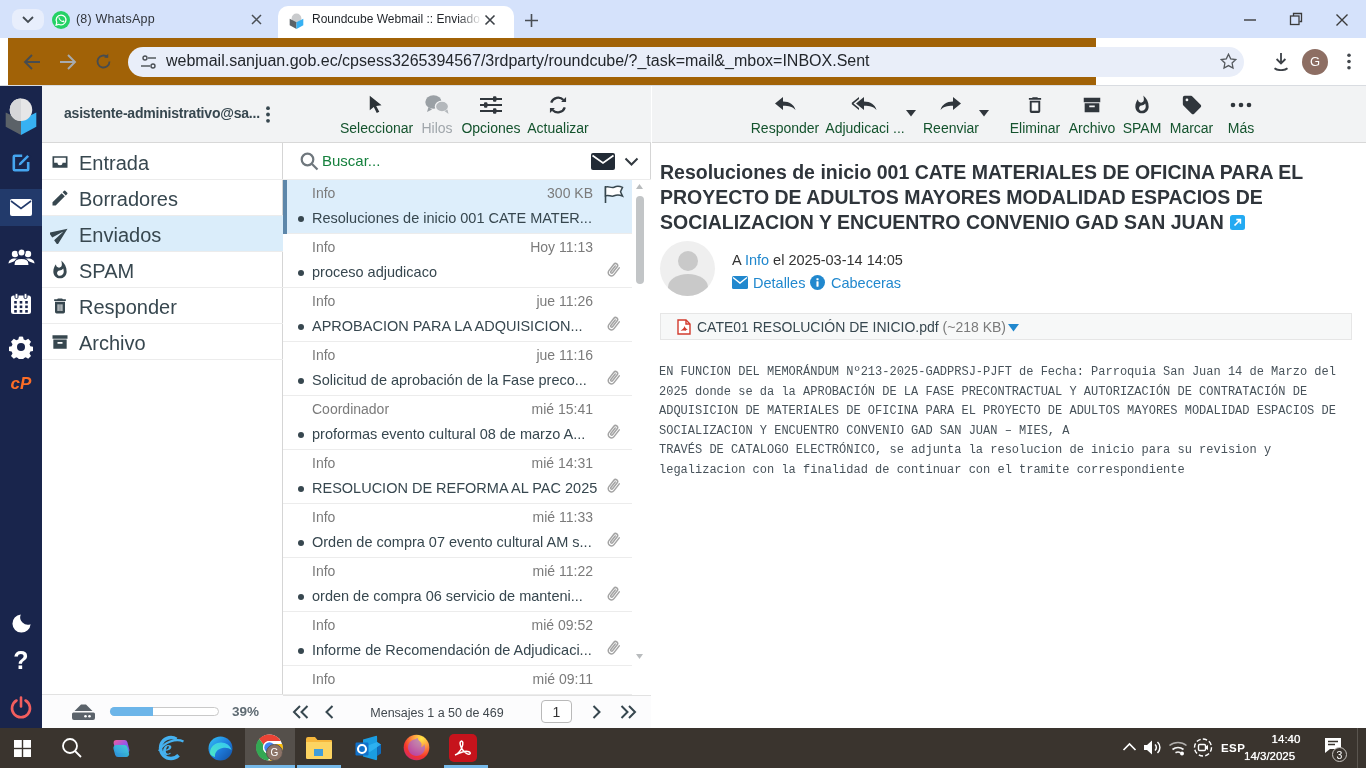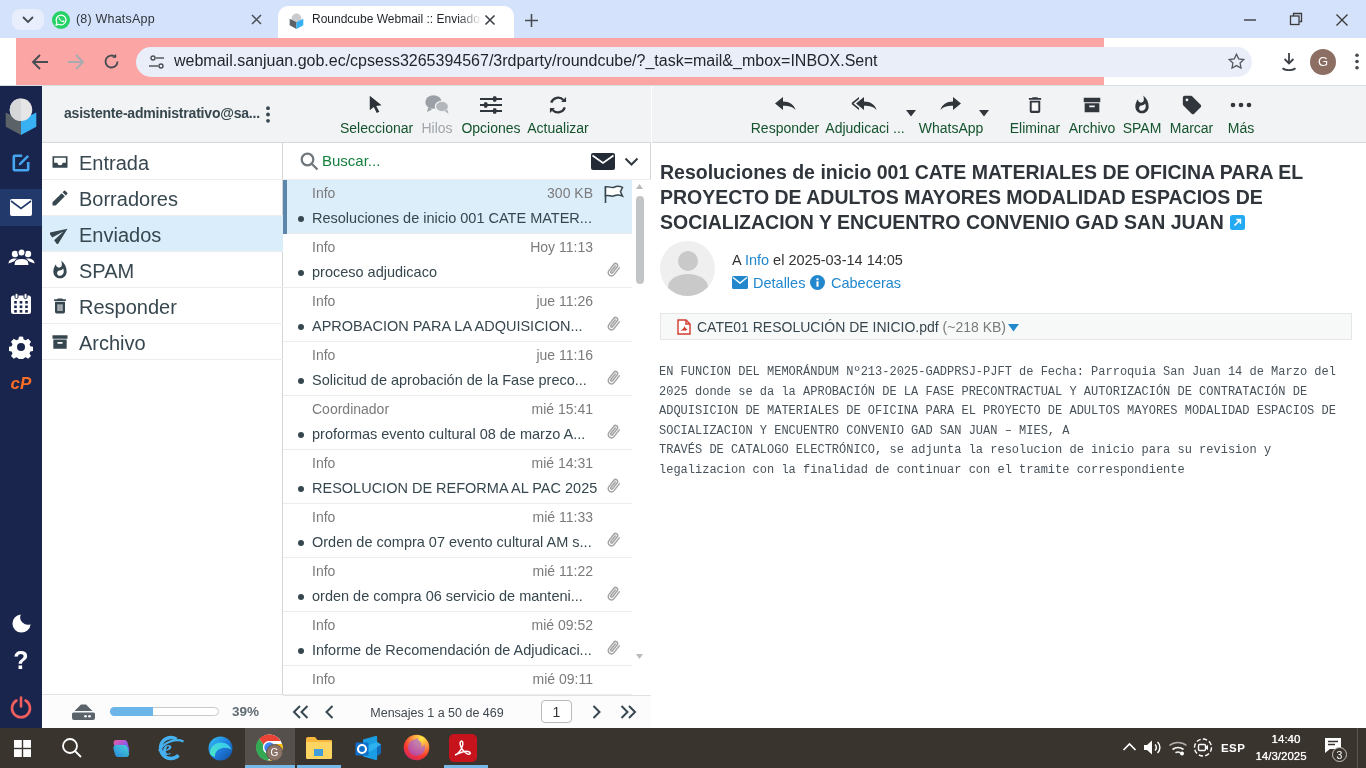--- a/index.html
+++ b/index.html
@@ -1,20 +1,20 @@
 <!DOCTYPE html>
 <html><head><meta charset="utf-8">
 <style>
   * { margin:0; padding:0; box-sizing:border-box; -webkit-font-smoothing:antialiased; }
   html,body { width:1366px; height:768px; overflow:hidden; font-family:"Liberation Sans", sans-serif; }
   .abs { position:absolute; }
   #stage { position:relative; width:1366px; height:768px; background:#fff; }
   
   #tabbar { position:absolute; left:0; top:0; width:1366px; height:38px; background:#d5e2fb; }
-  #toolbar { position:absolute; left:16px; top:38px; width:1088px; height:48px; background:#fca5a5; }
+  #toolbar { position:absolute; left:8px; top:38px; width:1088px; height:48px; background:#a16207; }
   .tab-active { position:absolute; left:278px; top:6px; width:236px; height:32px; background:#fff; border-radius:10px 10px 0 0; }
   .urlpill { position:absolute; left:120px; top:9px; width:1116px; height:30px; border-radius:15px; background:#e9eef9; }
   
   #app { position:absolute; left:0; top:85px; width:1366px; height:643px; background:#fff; border-top:1px solid #d9dce1; }
   #sidebar { position:absolute; left:0; top:0; width:42px; height:642px; background:#19254c; }
   #folders { position:absolute; left:42px; top:0; width:241px; height:642px; background:#fff; border-right:1px solid #d5d5d5; }
   #listpane { position:absolute; left:283px; top:0; width:368px; height:642px; background:#fff; border-right:1px solid #d5d5d5; }
   #mailpane { position:absolute; left:652px; top:0; width:714px; height:642px; background:#fff; }
   .topstrip { background:#f2f3f4; border-bottom:1px solid #d8d8d8; }
   .frow { position:absolute; left:0; width:241px; height:36px; border-bottom:1px solid #ececec; }
@@ -419,21 +419,21 @@
             </svg>
             <div class="lbl">Adjudicaci ...</div>
           </div>
  <svg class="abs" style="left:254px;top:24px;" width="10" height="7" viewBox="0 0 10 7">
             <path d="M0 0h10L5 6.5z" fill="#30363c"></path>
           </svg>
  <div class="tbtn" style="left:264px;width:70px;">
             <svg width="24" height="21" viewBox="0 0 24 21">
               <path fill="#30363c" d="M14 1v4.5C7.5 5.5 3 8.5 1.5 14 4.1 11.1 7.9 9.8 14 9.8V14l8-6.5z" transform="translate(0,2)"></path>
             </svg>
-            <div class="lbl">WhatsApp</div>
+            <div class="lbl">Reenviar</div>
           </div>
  <svg class="abs" style="left:327px;top:24px;" width="10" height="7" viewBox="0 0 10 7">
             <path d="M0 0h10L5 6.5z" fill="#30363c"></path>
           </svg>
  <div class="tbtn" style="left:349px;width:68px;">
             <svg width="21" height="22" viewBox="0 0 24 24">
               <path fill="#30363c" d="M6 19a2 2 0 0 0 2 2h8a2 2 0 0 0 2-2V7H6zm2.2-9.8h7.6v9.3H8.2zM15.5 4l-1-1h-5l-1 1H5v2h14V4z"></path>
               <path stroke="#fff" d="M10.3 10.5v7M12 10.5v7M13.7 10.5v7" stroke-width="1.1"></path>
             </svg>
             <div class="lbl">Eliminar</div>
@@ -614,21 +614,21 @@
         <path d="M0 0" stroke="none"></path>
         <g transform="rotate(18 10 10)"></g>
       </svg>
  <svg class="abs" style="left:1193px;top:10px;" width="20" height="19" viewBox="0 0 20 19">
         <circle cx="10" cy="9.5" r="8.5" stroke="#fff" stroke-width="1.4" fill="none" stroke-dasharray="4.4 2.2"></circle>
         <rect x="5.5" y="6.5" width="7" height="6" rx="1.2" fill="none" stroke="#fff" stroke-width="1.4"></rect>
         <path d="M12.5 8.5l2.5-1.5v5l-2.5-1.5" fill="#fff"></path>
       </svg>
  <div class="abs" style="left:1221px;top:14px;font-size:11.5px;font-weight:bold;letter-spacing:0.4px;color:#fff;">ESP</div>
  <div class="abs" style="left:1255px;top:5px;width:62px;text-align:center;font-size:11.5px;color:#fff;text-shadow:0 0 0.8px #fff;">14:40</div>
- <div class="abs" style="left:1244px;top:22px;width:74px;text-align:center;font-size:11.5px;color:#fff;text-shadow:0 0 0.8px #fff;">14/3/2025</div>
+ <div class="abs" style="left:1244px;top:22px;width:74px;text-align:left;font-size:11.5px;color:#fff;text-shadow:0 0 0.8px #fff;">14/3/2025</div>
  <svg class="abs" style="left:1324px;top:9px;" width="18" height="17" viewBox="0 0 18 17">
         <path d="M1 1h16v11H6l-5 4z" fill="#fff"></path>
         <path d="M4 4.5h10M4 7.5h7" stroke="#3a342e" stroke-width="1.4"></path>
       </svg>
  <div class="abs" style="left:1332px;top:19px;width:15px;height:15px;border-radius:50%;background:#3a342e;border:1.5px solid #c9c5c1;color:#fff;font-size:10.5px;text-align:center;line-height:15px;">3</div>
  <div class="abs" style="left:245px;top:37px;width:50px;height:3px;background:#76b9e9;"></div>
  <div class="abs" style="left:297px;top:37px;width:44px;height:3px;background:#76b9e9;"></div>
  <div class="abs" style="left:444px;top:37px;width:44px;height:3px;background:#76b9e9;"></div>
  <div class="abs" style="left:1357px;top:0;width:1px;height:40px;background:#5a554f;"></div>
 </div>

